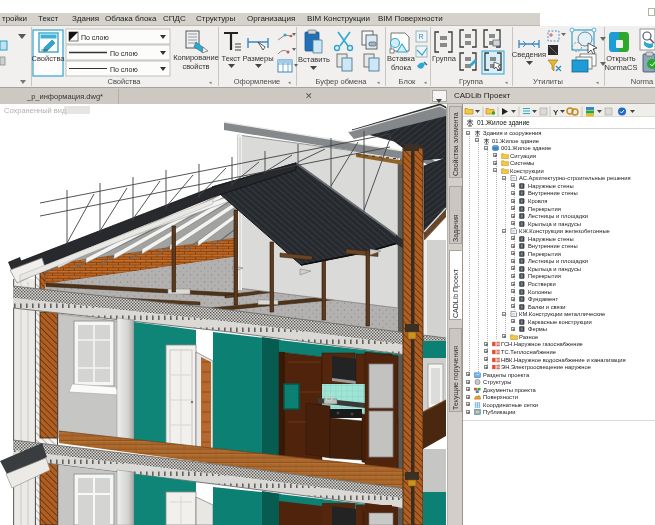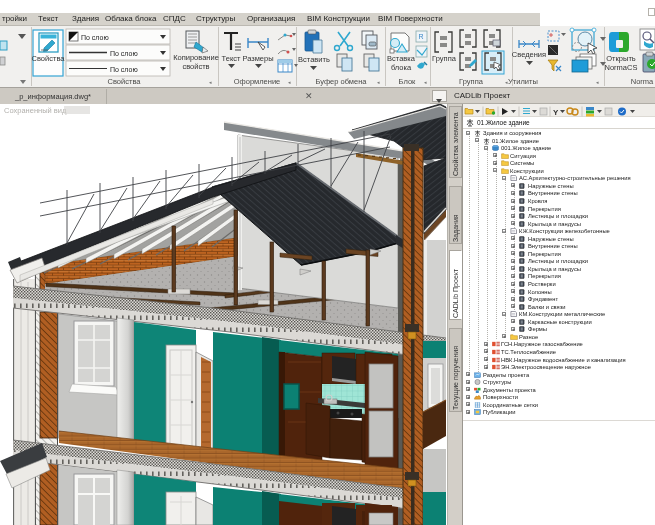--- a/index.html
+++ b/index.html
@@ -7,21 +7,21 @@
 .abs{position:absolute;}
 #titlebar{left:0;top:0;width:655px;height:13px;background:#d5d2cb;text-align:center;font-size:8px;color:#1c1c1c;line-height:13px;}
 #menubar{left:0;top:13px;width:540px;height:13px;background:#d5d2cb;border-bottom:1px solid #bcb9b2;}
 #menubar span{position:absolute;top:0;font-size:8px;color:#1c1c1c;line-height:12px;}
 #ribbon{left:0;top:26px;width:655px;height:62px;background:#f1f0ee;border-bottom:1px solid #a5a29c;}
 .gsep{position:absolute;top:1px;width:1px;height:59px;background:#c9c6c1;}
 .glabel{position:absolute;top:51px;height:10px;font-size:7.5px;color:#4a4a48;text-align:center;line-height:10px;}
 .gmark{position:absolute;top:53px;font-size:5px;color:#777;}
 #tabbar{left:0;top:88px;width:655px;height:16px;background:#cdc9c2;}
 .dtab{position:absolute;top:1px;height:15px;font-size:7.5px;color:#333;text-align:center;line-height:15px;}
-#tab1{left:0;width:107px;border-right:1px solid #b0ada6;}
+#tab1{left:12px;width:107px;border-right:1px solid #b0ada6;}
 #tab2{left:136px;width:163px;background:#fff;border:1px solid #9a968f;border-bottom:none;color:#222;}
 #tabx{position:absolute;left:305px;top:3px;font-size:9px;color:#555;}
 #phead{left:430px;top:88px;width:225px;height:16px;background:#d3cfc8;border-bottom:1px solid #b0ada6;}
 #pheadbtn{position:absolute;left:2px;top:2px;width:15px;height:12px;background:#f5f4f2;border:1px solid #aaa7a0;}
 #phead .t{position:absolute;left:24px;top:0;font-size:8px;color:#222;line-height:15px;}
 .vstrip{left:447px;top:104px;width:15px;height:421px;background:#d3cfc8;border-left:1px solid #b5b2ab;}
 .vtab{position:absolute;left:1px;width:13px;background:#cbc7c0;border:1px solid #a8a49d;}
 .vtab.act{background:#fff;border-right:1px solid #fff;}
 .vtab span{position:absolute;left:-1px;top:0;font-size:7px;color:#333;white-space:nowrap;transform-origin:0 0;transform:rotate(-90deg);}
 #panel{left:462px;top:104px;width:193px;height:421px;background:#fff;border-left:1px solid #9a968f;}
@@ -50,21 +50,21 @@
       <div class="gsep" style="left:296px"></div>
       <div class="gsep" style="left:385px"></div>
       <div class="gsep" style="left:430px"></div>
       <div class="gsep" style="left:512px"></div>
       <div class="gsep" style="left:604px"></div>
       <div class="glabel" style="left:79px;width:90px;">Свойства</div>
       <div class="glabel" style="left:212px;width:90px;">Оформление</div>
       <div class="glabel" style="left:296px;width:90px;">Буфер обмена</div>
       <div class="glabel" style="left:362px;width:90px;">Блок</div>
       <div class="glabel" style="left:426px;width:90px;">Группа</div>
-      <div class="glabel" style="left:478px;width:90px;">Утилиты</div>
+      <div class="glabel" style="left:503px;width:90px;">Утилиты</div>
       <div class="glabel" style="left:597px;width:90px;">Norma</div>
       <div class="gmark" style="left:209px">◂</div>
       <div class="gmark" style="left:288px">◂</div>
       <div class="gmark" style="left:377px">◂</div>
       <div class="gmark" style="left:424px">◂</div>
       <div class="gmark" style="left:505px">◂</div>
       <div class="gmark" style="left:596px">◂</div>
       <svg class="abs" style="left:0;top:0" width="655" height="62" viewBox="0 26 655 62">
         <path d="M18,34 h8 l-4,5 z" fill="#555"></path>
         <rect x="0" y="41" width="7" height="9" fill="#bfe3ef" stroke="#2d9ec4" stroke-width="1"></rect>

